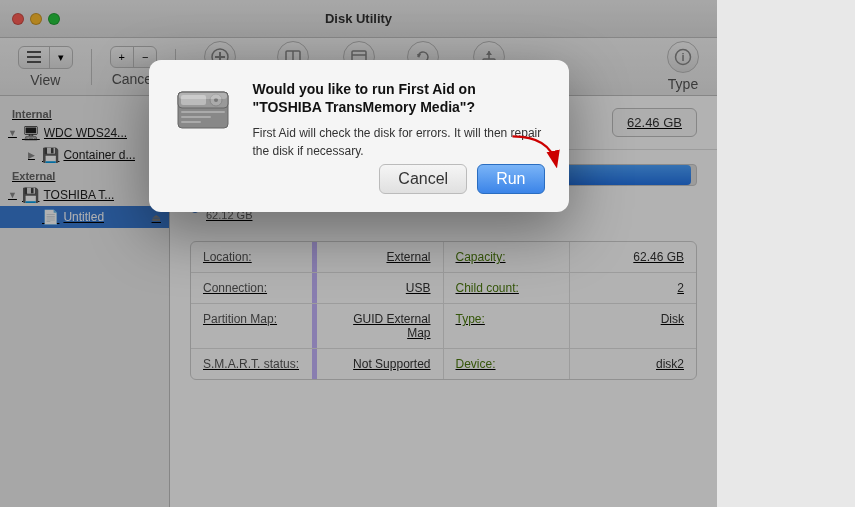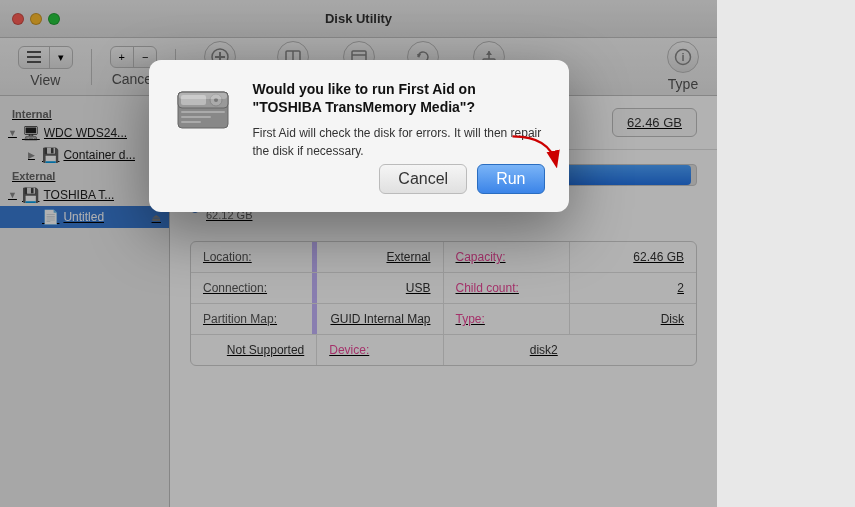--- a/index.html
+++ b/index.html
@@ -258,21 +258,21 @@
       color: #555;
       border-right: 5px solid #c4b5fd;
     }
     .info-cell.value {
       font-weight: 400;
       border-right: 1px solid #e0e0e0;
       text-align: right;
     }
     .info-cell.value:last-child { border-right: none; }
     .info-cell.right-label {
-      color: #ec4899;
+      color: #4d7c0f;
       border-right: 1px solid #e0e0e0;
     }
     .info-cell.right-value {
       text-align: right;
     }
 
     
     .modal-overlay {
       position: absolute;
       top: 0; left: 0; right: 0; bottom: 0;
@@ -522,25 +522,26 @@
           <div class="info-cell right-value">62.46 GB</div>
         </div>
         <div class="info-row">
           <div class="info-cell label">Connection:</div>
           <div class="info-cell value">USB</div>
           <div class="info-cell right-label">Child count:</div>
           <div class="info-cell right-value">2</div>
         </div>
         <div class="info-row">
           <div class="info-cell label">Partition Map:</div>
-          <div class="info-cell value">GUID Internal Map</div>
+          <div class="info-cell value">GUID External Map</div>
           <div class="info-cell right-label">Type:</div>
           <div class="info-cell right-value">Disk</div>
         </div>
         <div class="info-row">
+          <div class="info-cell label">S.M.A.R.T. status:</div>
           <div class="info-cell value">Not Supported</div>
           <div class="info-cell right-label">Device:</div>
           <div class="info-cell right-value">disk2</div>
         </div>
       </div>
     </div>
   </div>
 
   <div class="modal-overlay">
     <div class="modal">

